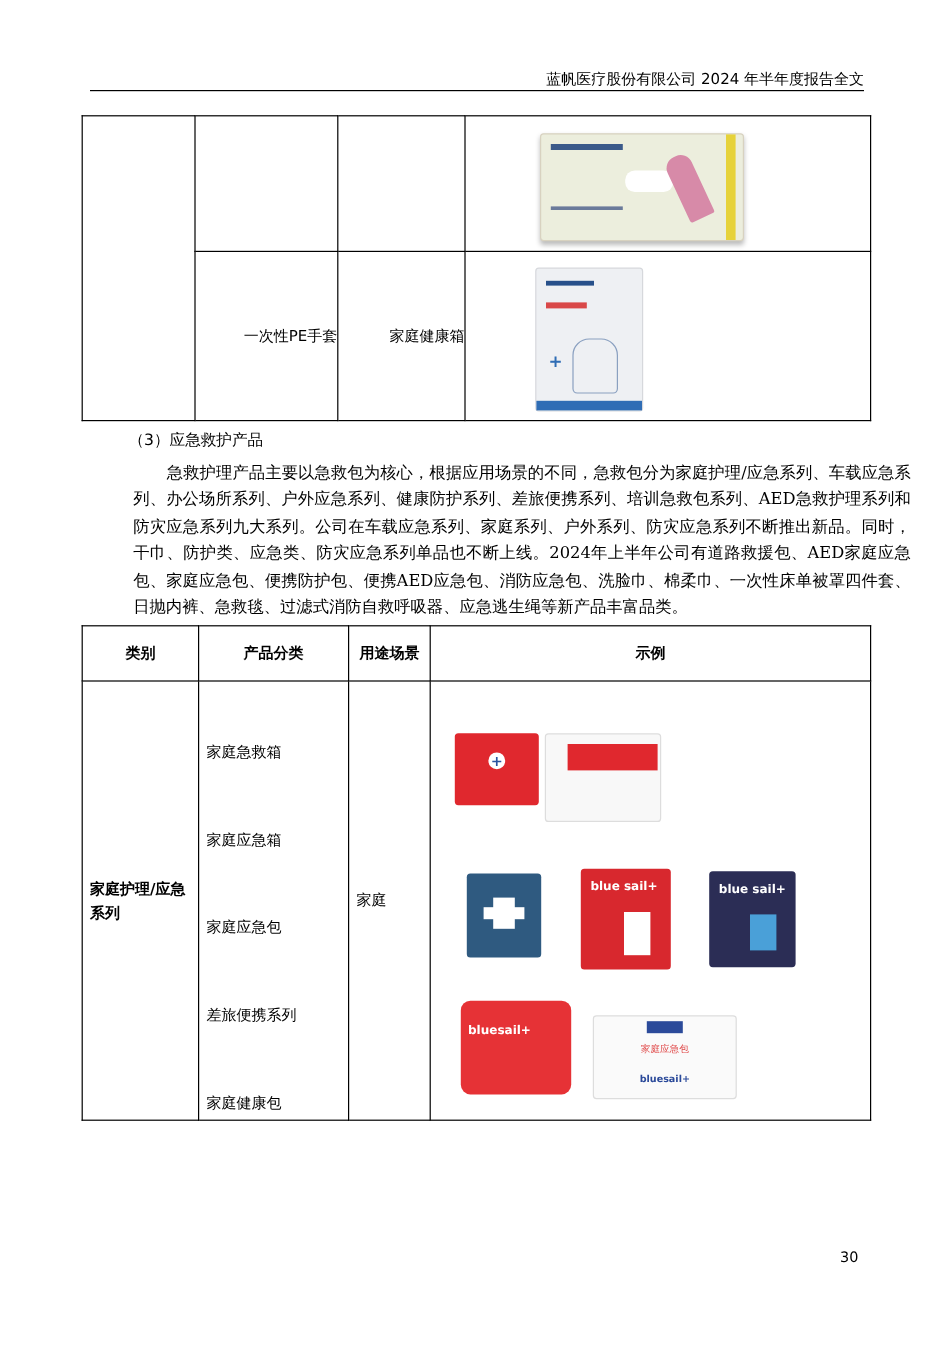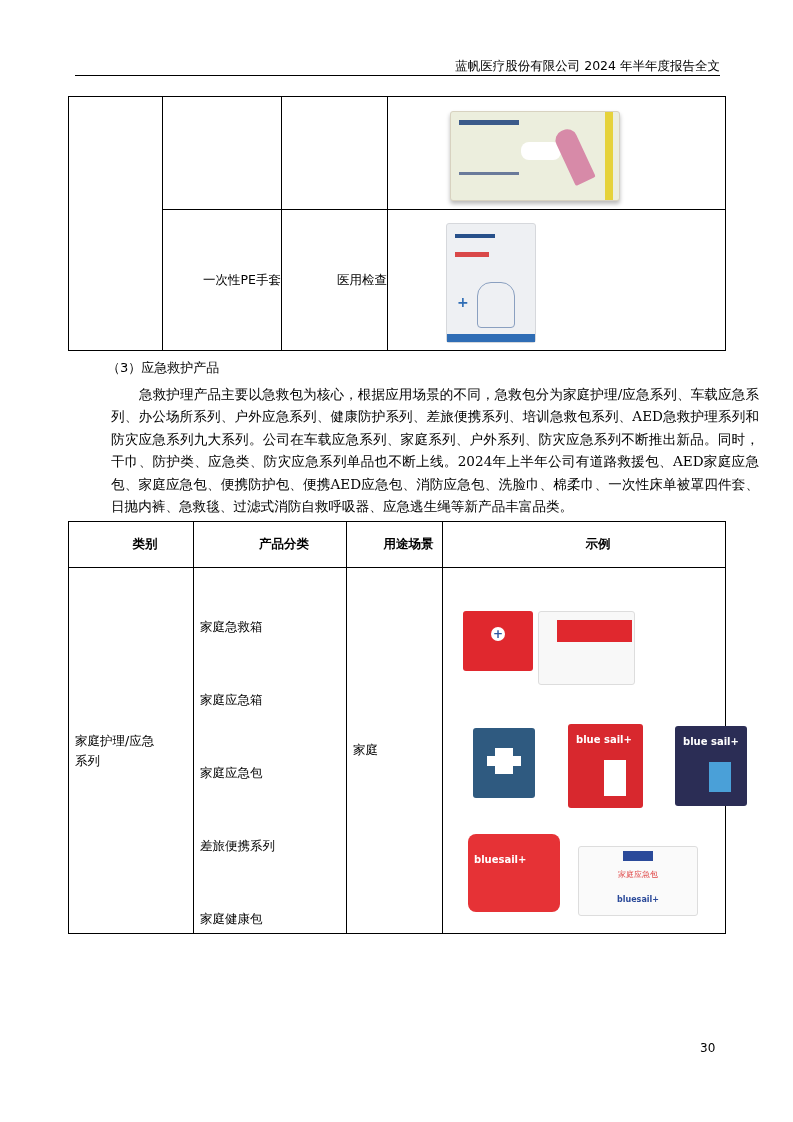--- a/index.html
+++ b/index.html
@@ -5,21 +5,21 @@
   html,body{margin:0;padding:0;background:#fff;}
   body{width:793px;height:1122px;position:relative;overflow:hidden;font-family:"DejaVu Sans","Liberation Sans",sans-serif;color:#000;}
   .header{position:absolute;left:75px;top:58px;width:645px;height:17px;border-bottom:1px solid #000;text-align:right;font-size:12.5px;line-height:15px;}
   table{position:absolute;border-collapse:collapse;}
   td,th{border:1.3px solid #000;padding:0;vertical-align:middle;font-size:12.5px;}
   #t1{left:68px;top:96px;width:658px;text-align:right;}
   #t2{left:68px;top:521px;width:658px;}
   .cell-text{padding-left:6px;}
   .section{position:absolute;left:107px;top:360px;font-size:13px;line-height:16px;}
   .para{position:absolute;left:75px;top:383px;width:648px;font-size:13.6px;line-height:22.4px;text-indent:28px;text-align:justify;font-family:"DejaVu Serif","Liberation Serif",serif;margin-left:36px;}
-  th{font-weight:bold;height:45px;text-align:center;font-size:12.5px;padding-left:28px;}
+  th{font-weight:bold;height:45px;text-align:center;font-size:12.5px;}
   .list div{line-height:29px;margin-top:44px;}
   .pagenum{position:absolute;left:700px;top:1041px;font-size:12px;}
   .imgbox{position:relative;}
   .prod{position:absolute;border-radius:3px;}
 </style>
 </head>
 <body>
 
 <div class="header">蓝帆医疗股份有限公司 2024 年半年度报告全文</div>
 
@@ -36,21 +36,21 @@
           <div style="position:absolute;left:70px;top:30px;width:40px;height:18px;background:#fff;border-radius:8px;"></div>
           <div style="position:absolute;left:112px;top:16px;width:22px;height:56px;background:#d78aa8;border-radius:10px 10px 2px 2px;transform:rotate(-25deg);"></div>
           <div style="position:absolute;left:8px;top:8px;width:60px;height:5px;background:#3b5a8a;"></div>
           <div style="position:absolute;left:8px;top:60px;width:60px;height:3px;background:#6a7a9a;"></div>
         </div>
       </div>
     </td>
   </tr>
   <tr style="height:141px">
     <td class="cell-text">一次性PE手套</td>
-    <td class="cell-text">医用检查</td>
+    <td class="cell-text">家庭健康箱</td>
     <td>
       <div class="imgbox" style="height:135px">
         <div class="prod" style="left:58px;top:10px;width:88px;height:118px;background:#eef0f3;border:1px solid #d6d8dc;">
           <div style="position:absolute;left:8px;top:10px;width:40px;height:4px;background:#27508a;"></div>
           <div style="position:absolute;left:8px;top:28px;width:34px;height:5px;background:#d94848;"></div>
           <div style="position:absolute;left:30px;top:58px;width:36px;height:44px;border:1.5px solid #8aa0c0;border-radius:14px 14px 4px 4px;"></div>
           <div style="position:absolute;left:10px;top:70px;color:#2f6db5;font-weight:bold;font-size:14px;">+</div>
           <div style="position:absolute;left:0;bottom:0;width:88px;height:8px;background:#2f6db5;"></div>
         </div>
       </div>
@@ -65,21 +65,21 @@
 <table id="t2">
   <tbody>
       <tr>
     <th style="width:96px">类别</th>
     <th style="width:124px">产品分类</th>
     <th style="width:67px">用途场景</th>
     <th>示例</th>
   </tr>
   <tr style="height:356px">
     <td class="cell-text">
-          <div style="width:80px;line-height:20px;">家庭护理/应急系列</div>
+          <div style="width:80px;line-height:20px;font-weight:bold;">家庭护理/应急系列</div>
         </td>
     <td class="cell-text list">
       <div>家庭急救箱</div>
       <div>家庭应急箱</div>
       <div>家庭应急包</div>
       <div>差旅便携系列</div>
       <div>家庭健康包</div>
     </td>
     <td class="cell-text">家庭</td>
     <td>

